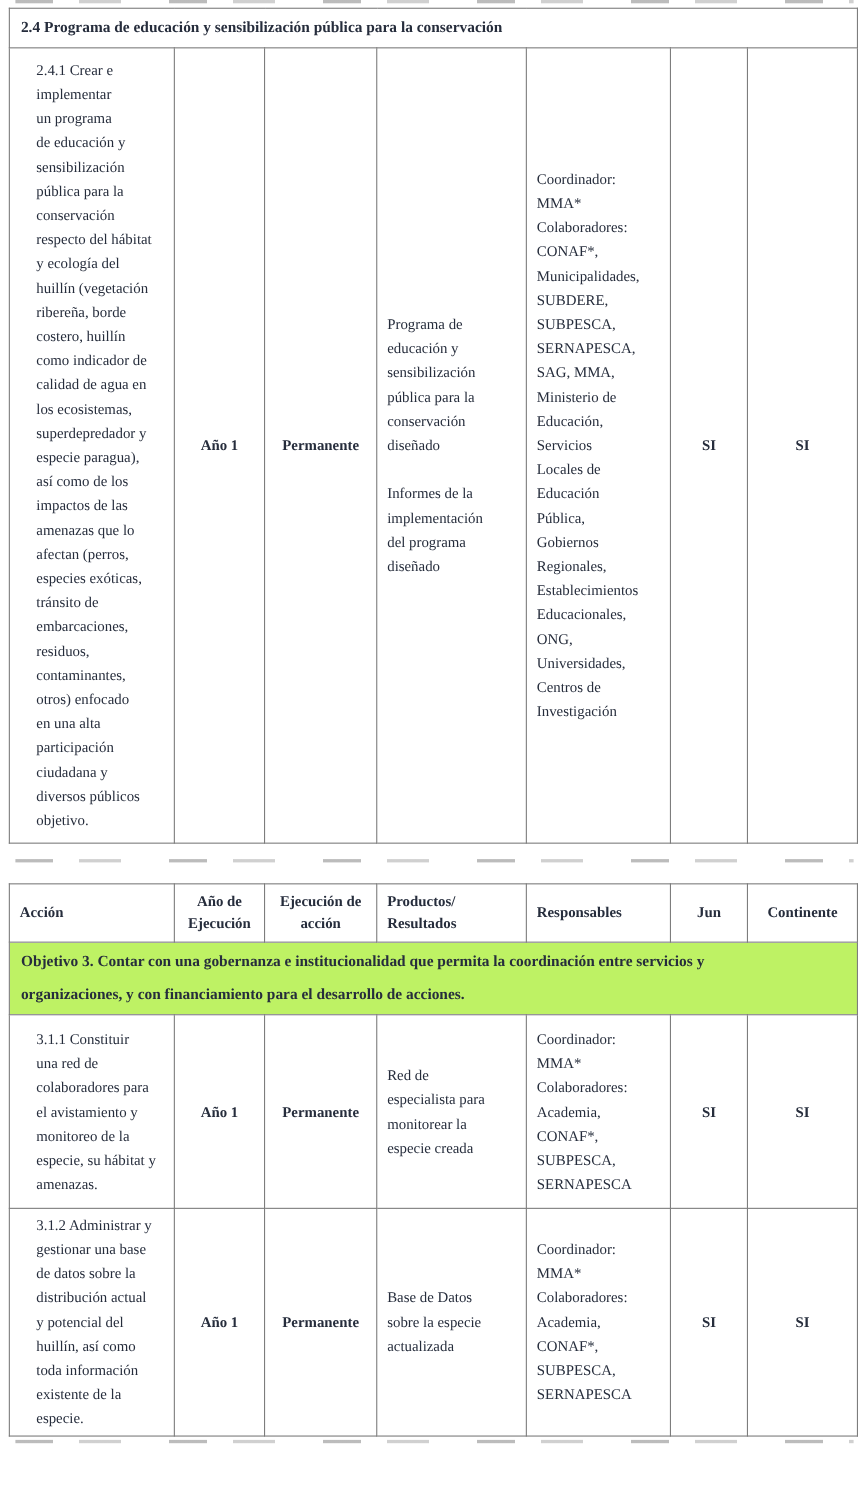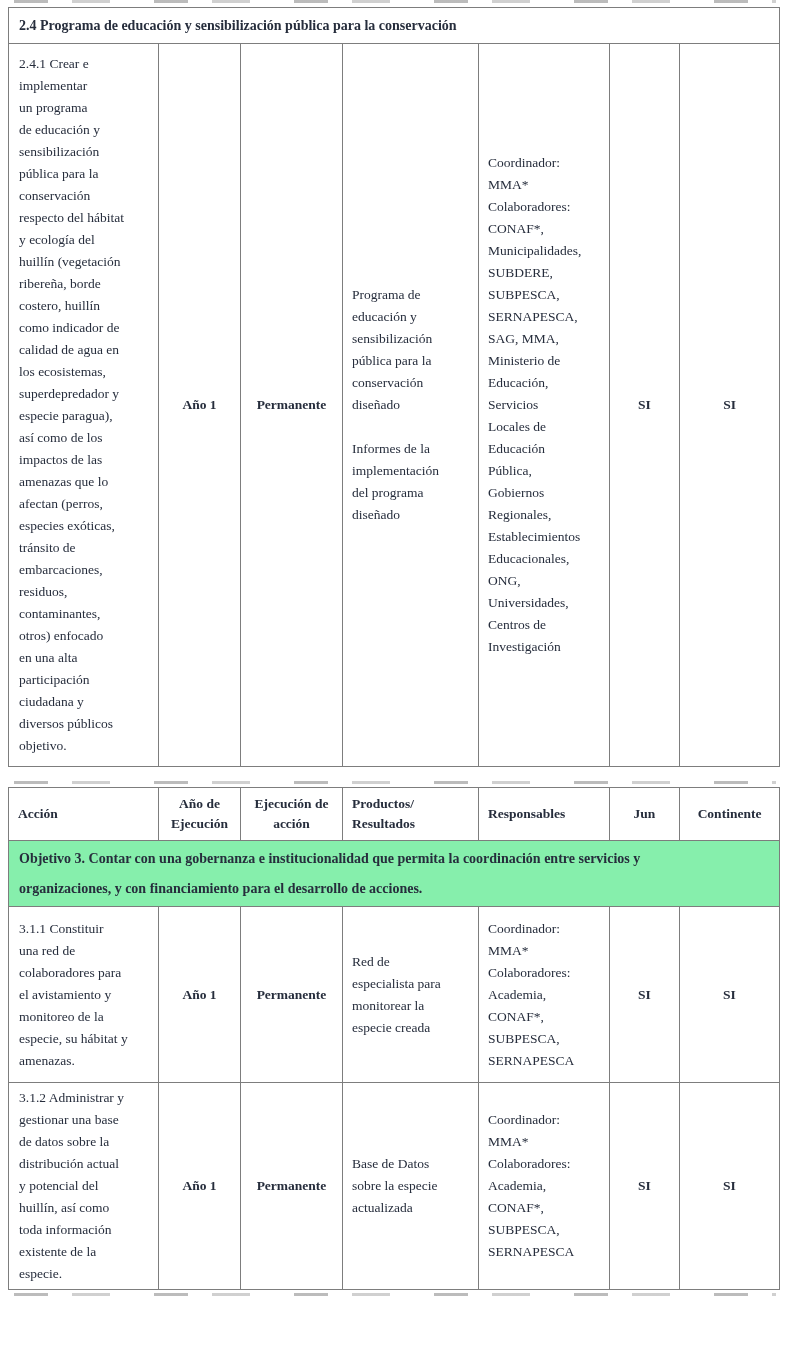--- a/index.html
+++ b/index.html
@@ -57,23 +57,23 @@
     font-size: 13.5px;
     line-height: 20px;
     padding: 2px 9px;
   }
   .objetivo-cell {
     font-weight: bold;
     font-size: 14px;
     line-height: 30px;
     padding: 2px 10px;
   }
-  .accion-col { padding-left: 10px; }
+  .accion-col { padding-left: 24px; }
   .t1-top { margin-top: 4px; }
-  .t2 { margin-top: 3px; }
+  .t2 { margin-top: 19px; }
   .gap-artifact { margin-top: 14px; }
   .bottom-artifact { margin-top: 3px; }
 </style>
 </head>
 <body>
 
 <div class="page">
 
   <div class="artifact"></div>
 
@@ -185,21 +185,21 @@
 Ejecución</th>
         <th class="head-cell center">Ejecución de
 acción</th>
         <th class="head-cell">Productos/
 Resultados</th>
         <th class="head-cell">Responsables</th>
         <th class="head-cell center">Jun</th>
         <th class="head-cell center">Continente</th>
       </tr>
       <tr style="height:66px">
-        <td class="objetivo-cell" colspan="7" style="background:#86efac">Objetivo 3. Contar con una gobernanza e institucionalidad que permita la coordinación entre servicios y
+        <td class="objetivo-cell" colspan="7" style="background:#bef264">Objetivo 3. Contar con una gobernanza e institucionalidad que permita la coordinación entre servicios y
 organizaciones, y con financiamiento para el desarrollo de acciones.</td>
       </tr>
       <tr style="height:176px">
         <td class="accion-col">3.1.1 Constituir
 una red de
 colaboradores para
 el avistamiento y
 monitoreo de la
 especie, su hábitat y
 amenazas.</td>

